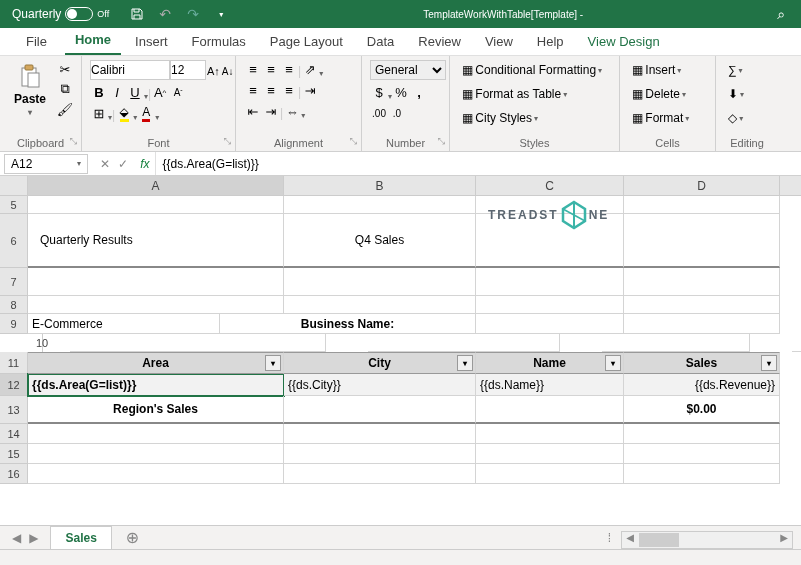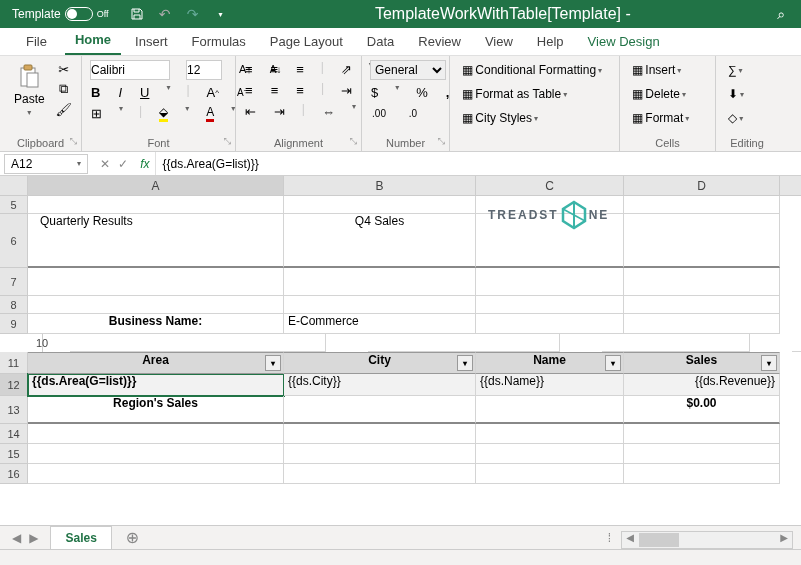--- a/index.html
+++ b/index.html
@@ -5,40 +5,40 @@
 * { margin: 0; padding: 0; box-sizing: border-box; font-family: 'Segoe UI', sans-serif; font-size: 12px; }
 body { background: #fff; width: 801px; height: 565px; overflow: hidden; position: relative; }
 
 
 .titlebar { background: #217346; height: 28px; display: flex; align-items: center; color: #fff; padding: 0 4px; }
 .autosave { display: flex; align-items: center; gap: 4px; padding: 0 8px; font-size: 11px; }
 .toggle { width: 28px; height: 14px; border: 1px solid #fff; border-radius: 7px; display: flex; align-items: center; padding: 1px; }
 .toggle-knob { width: 10px; height: 10px; background: #fff; border-radius: 50%; }
 .qat { display: flex; gap: 12px; padding: 0 12px; }
 .qat-icon { width: 16px; height: 16px; display: flex; align-items: center; justify-content: center; font-size: 14px; }
-.title-center { flex: 1; text-align: center; font-size: 16px; }
+.title-center { flex: 1; text-align: center; font-size: 10px; }
 .title-right { display: flex; gap: 16px; padding: 0 12px; }
 
 
 .tabs { background: #fff; height: 28px; display: flex; align-items: flex-end; border-bottom: 1px solid #e0e0e0; padding-left: 12px; gap: 4px; }
 .tab { padding: 6px 10px; font-size: 13px; color: #444; cursor: pointer; }
 .tab.active { color: #217346; border-bottom: 2px solid #217346; font-weight: 600; }
 .tab.green { color: #217346; }
 .file-tab { padding: 6px 14px; font-size: 13px; color: #444; }
 
 
 .ribbon { background: #f3f2f1; height: 96px; display: flex; border-bottom: 1px solid #d0d0d0; }
 .group { border-right: 1px solid #d0d0d0; padding: 4px 8px 2px; display: flex; flex-direction: column; justify-content: space-between; position: relative; }
 .group-label { font-size: 11px; color: #666; text-align: center; padding-top: 2px; }
 .group-corner { position: absolute; bottom: 4px; right: 4px; font-size: 9px; color: #888; }
 .group-content { display: flex; gap: 4px; }
 .btn-col { display: flex; flex-direction: column; gap: 2px; align-items: center; }
-.btn-row { display: flex; gap: 16px; align-items: flex-start; }
+.btn-row { display: flex; gap: 0; align-items: flex-end; }
 .rbtn { padding: 2px 4px; display: flex; align-items: center; gap: 2px; font-size: 12px; min-height: 20px; }
-.rbtn.big { flex-direction: column; padding: 4px 6px; font-size: 11px; }
+.rbtn.big { flex-direction: column; padding: 4px 6px; font-size: 11px; font-weight: bold; }
 .font-select { height: 20px; font-size: 12px; border: 1px solid #ccc; }
 .font-name { width: 80px; }
 .font-size { width: 36px; }
 .icon-sq { width: 18px; height: 18px; display: inline-flex; align-items: center; justify-content: center; font-size: 13px; border: 1px solid transparent; }
 .dropdown-arrow { font-size: 8px; color: #666; }
 
 
 .formula-bar { height: 24px; display: flex; align-items: center; border-bottom: 1px solid #d0d0d0; background: #fff; }
 .name-box { width: 84px; height: 20px; border: 1px solid #ccc; padding: 0 6px; font-size: 12px; display: flex; align-items: center; margin-left: 4px; text-align: right; }
 .fx-btns { display: flex; gap: 8px; padding: 0 12px; color: #888; }
@@ -49,21 +49,21 @@
 .grid-area { position: relative; height: 362px; overflow: hidden; }
 .col-headers { display: flex; background: #e6e6e6; height: 20px; border-bottom: 1px solid #ccc; }
 .corner { width: 28px; border-right: 1px solid #ccc; background: #e6e6e6; }
 .col-h { border-right: 1px solid #ccc; text-align: center; font-size: 12px; color: #444; line-height: 20px; }
 .col-A { width: 256px; } .col-B { width: 192px; } .col-C { width: 148px; } .col-D { width: 156px; }
 .grid-body { display: flex; }
 .row-headers { width: 28px; }
 .row-h { border-right: 1px solid #ccc; border-bottom: 1px solid #ccc; background: #e6e6e6; text-align: center; font-size: 11px; color: #444; display: flex; align-items: center; justify-content: center; }
 .cells { flex: 1; position: relative; }
 .row { display: flex; }
-.cell { border-right: 1px solid #d4d4d4; border-bottom: 1px solid #d4d4d4; padding: 0 4px; display: flex; overflow: hidden; white-space: nowrap; }
+.cell { border-right: 1px solid #d4d4d4; border-bottom: 1px solid #d4d4d4; padding: 0 4px; display: flex; align-items: center; overflow: hidden; white-space: nowrap; }
 .r5 { height: 18px; } .r6 { height: 54px; } .r7 { height: 28px; } .r8 { height: 18px; } .r9 { height: 20px; } .r10 { height: 18px; margin-left: 42px; } .r11 { height: 22px; } .r12 { height: 22px; } .r13 { height: 28px; } .r14,.r15,.r16 { height: 20px; }
 
 .big-title { font-size: 24px; font-weight: 400; font-family: 'Segoe UI Light', 'Segoe UI'; }
 .subtitle { font-size: 14px; text-align: center; justify-content: center; }
 .bold { font-weight: bold; }
 .center { justify-content: center; text-align: center; }
 .right { justify-content: flex-end; }
 .thead { background: #d9d9d9; font-weight: bold; font-size: 14px; justify-content: center; position: relative; border-bottom: 1px solid #999; border-top: 1px solid #999; }
 .thead .filter { position: absolute; right: 2px; top: 2px; width: 16px; height: 16px; border: 1px solid #999; background: #f0f0f0; font-size: 8px; display: flex; align-items: center; justify-content: center; }
 .tbody { background: #f2f2f2; }
@@ -86,21 +86,21 @@
 .hscroll { position: absolute; bottom: 16px; right: 8px; width: 172px; height: 18px; background: #f0f0f0; border: 1px solid #ccc; display: flex; }
 .hscroll-btn { width: 16px; text-align: center; font-size: 10px; color: #888; }
 .hscroll-thumb { width: 40px; background: #cdcdcd; margin: 1px; }
 .statusbar { position: absolute; bottom: 0; left: 0; right: 0; height: 16px; background: #f3f2f1; border-top: 1px solid #ccc; }
 </style>
 </head>
 <body>
 
 <div class="titlebar">
   <div class="autosave">
-    <span>Template</span>
+    <span>Quarterly</span>
     <div class="toggle">
         <div class="toggle-knob"></div>
       </div>
     <span style="font-size:9px;">Off</span>
   </div>
   <div class="qat">
     <span class="qat-icon">
       <svg width="14" height="14" viewBox="0 0 14 14">
           <path d="M2 2h8l2 2v8H2z M4 2v3h5V2 M4 12v-4h6v4" fill="none" stroke="#fff" stroke-width="1"></path>
         </svg>
@@ -243,20 +243,21 @@
           <span>▦</span> 
           <span>Format as Table</span> 
           <span class="dropdown-arrow">▾</span>
         </div>
       <div class="rbtn">
           <span>▦</span> 
           <span>City Styles</span> 
           <span class="dropdown-arrow">▾</span>
         </div>
     </div>
+    <div class="group-label">Styles</div>
   </div>
 
   <div class="group" style="width:96px;">
     <div class="btn-col" style="align-items:flex-start;gap:4px;">
       <div class="rbtn">
           <span>▦</span> 
           <span>Insert</span> 
           <span class="dropdown-arrow">▾</span>
         </div>
       <div class="rbtn">
@@ -355,25 +356,25 @@
           <div class="cell col-C r7"></div>
           <div class="cell col-D r7"></div>
         </div>
       <div class="row">
           <div class="cell col-A r8"></div>
           <div class="cell col-B r8"></div>
           <div class="cell col-C r8"></div>
           <div class="cell col-D r8"></div>
         </div>
       <div class="row">
+        <div class="cell col-B r9">
+            <span>E-Commerce</span>
+          </div>
         <div class="cell col-A r9 bold center">
             <span>Business Name:</span>
-          </div>
-        <div class="cell col-B r9">
-            <span>E-Commerce</span>
           </div>
         <div class="cell col-C r9"></div>
           <div class="cell col-D r9"></div>
       </div>
       <div class="row">
           <div class="cell col-A r10"></div>
           <div class="cell col-B r10"></div>
           <div class="cell col-C r10"></div>
           <div class="cell col-D r10"></div>
         </div>

